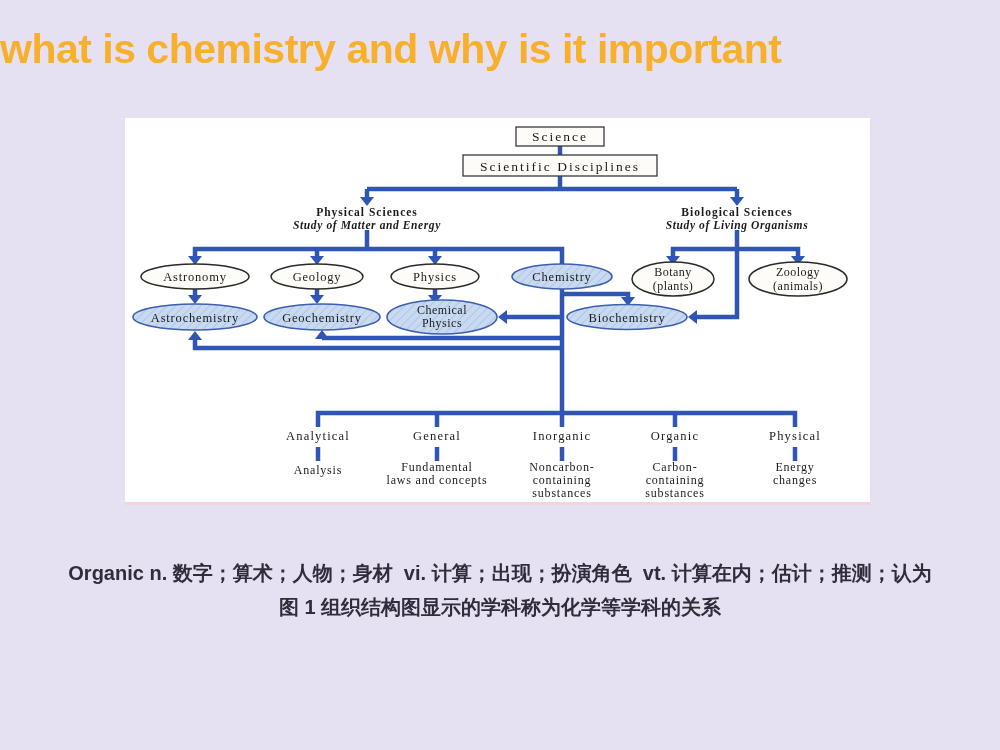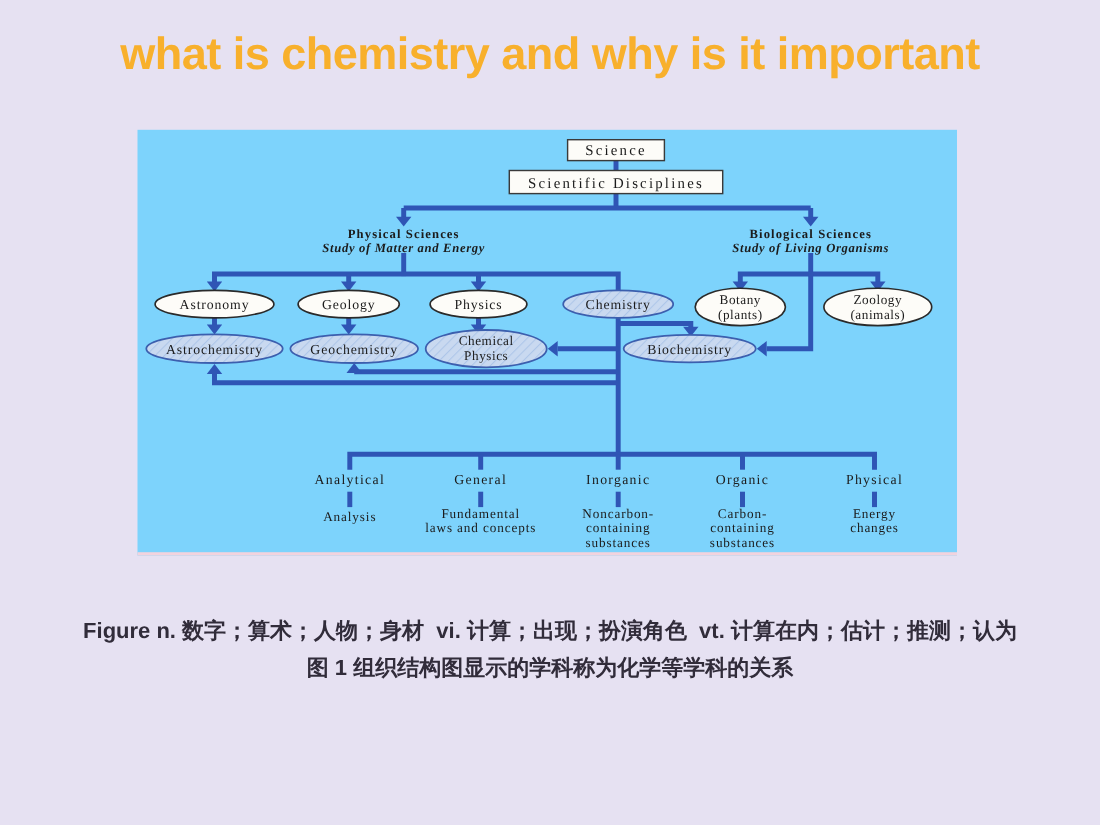--- a/index.html
+++ b/index.html
@@ -1,21 +1,21 @@
 <!DOCTYPE html>
 <html><head>
 <meta charset="utf-8">
 <style>
   html,body{margin:0;padding:0;width:1000px;height:750px;overflow:hidden;
     background:#e6e1f2;font-family:"Liberation Sans",sans-serif;}
   .slide{position:relative;width:1000px;height:750px;}
-  .title{position:absolute;top:26px;left:0;width:1000px;text-align:center;
+  .title{position:absolute;top:26px;left:0;width:1000px;
     font-size:41px;font-weight:bold;letter-spacing:-0.5px;color:#f8b02c;}
   .figure{position:absolute;left:125px;top:118px;width:745px;height:384px;
-    background:#7dd3fc;border-bottom:3px solid #f2d3de;}
+    background:#ffffff;border-bottom:3px solid #f2d3de;}
   .figure svg{display:block;}
   
   text{fill:#1b1b1b;text-anchor:middle;font-family:"Liberation Serif","DejaVu Serif",serif;}
   .t-box{font-size:13.5px;letter-spacing:2px;}
   .t-branch{font-size:11.5px;font-weight:bold;letter-spacing:1px;}
   .t-branch-sub{font-size:11.5px;font-weight:bold;font-style:italic;letter-spacing:.6px;}
   .t-oval{font-size:12.5px;letter-spacing:.8px;}
   .t-oval2{font-size:12px;letter-spacing:.5px;}
   .t-bottom{font-size:12.5px;letter-spacing:1.2px;}
   .t-sub{font-size:12px;letter-spacing:.8px;}
@@ -179,17 +179,17 @@
       </g>
       <g>
         <text class="t-bottom" x="670" y="322">Physical</text>
         <text class="t-sub" x="670" y="353">Energy</text>
         <text class="t-sub" x="670" y="366">changes</text>
       </g>
     </svg>
   </div>
 
   <div class="caption">
-    <div class="cap1">Figure n. 数字；算术；人物；身材  vi. 计算；出现；扮演角色  vt. 计算在内；估计；推测；认为</div>
+    <div class="cap1">Organic n. 数字；算术；人物；身材  vi. 计算；出现；扮演角色  vt. 计算在内；估计；推测；认为</div>
     <div class="cap3">图 1 组织结构图显示的学科称为化学等学科的关系</div>
   </div>
 
 </div>
 
 </body></html>

